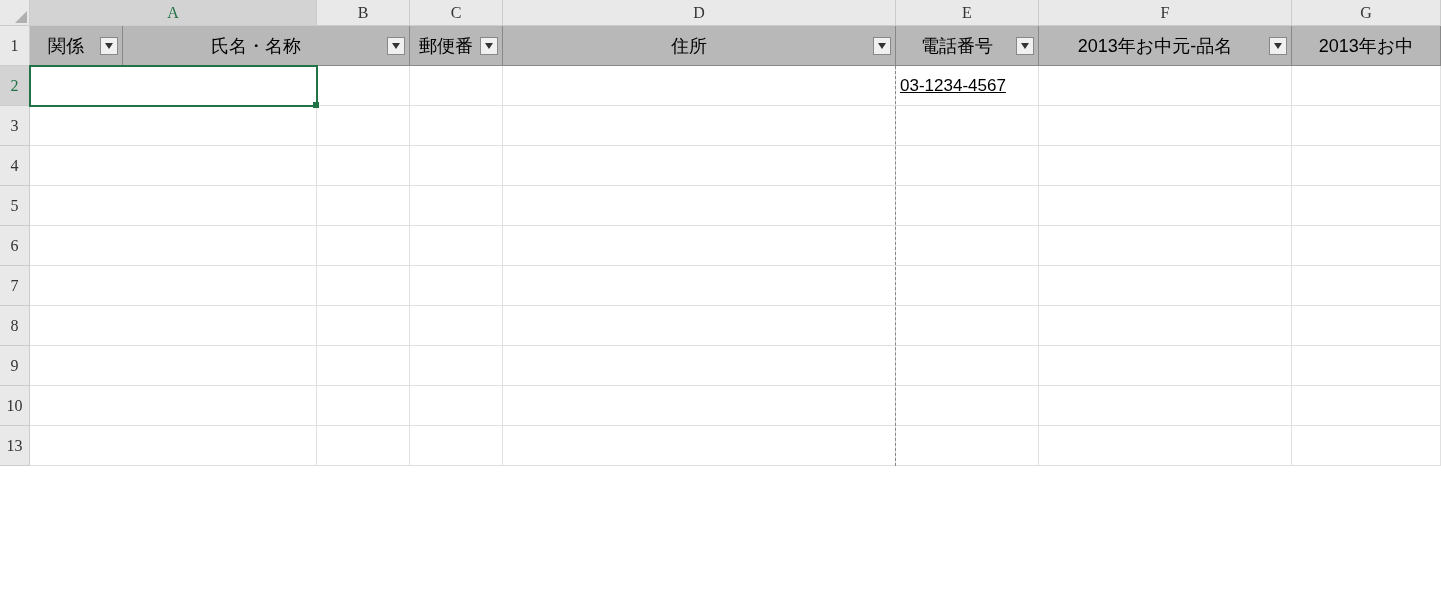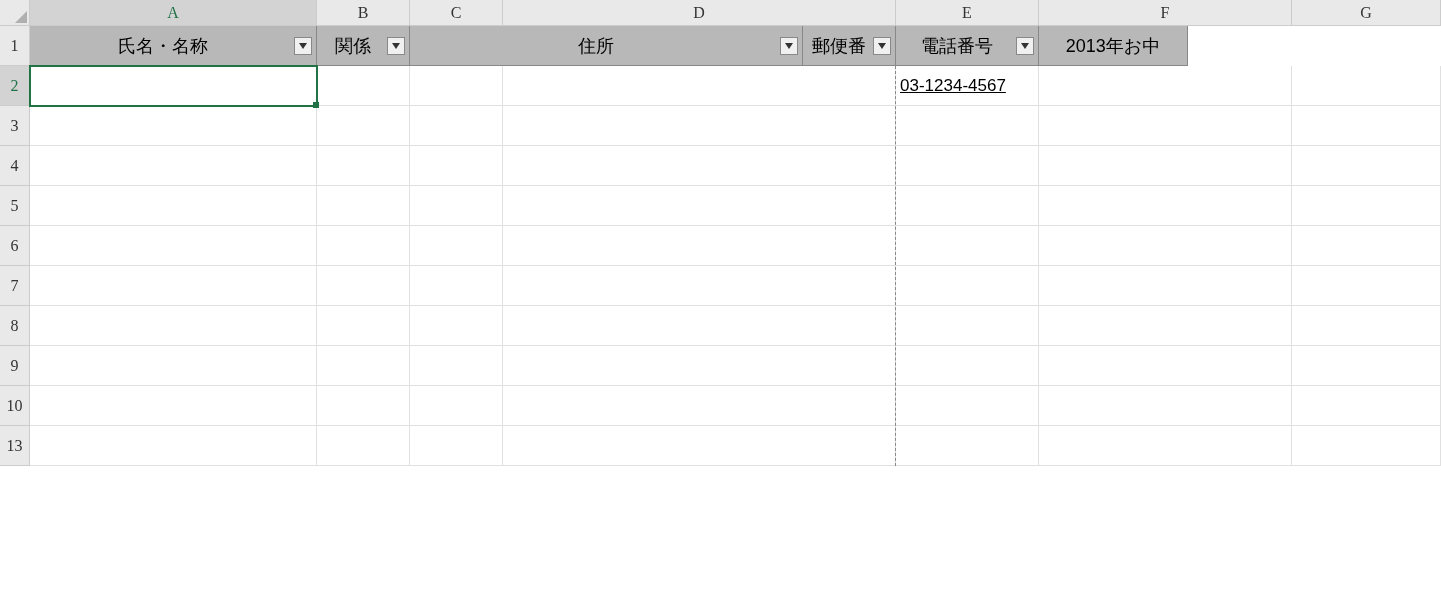--- a/index.html
+++ b/index.html
@@ -162,54 +162,62 @@
     <div class="col-header col-b">B</div>
     <div class="col-header col-c">C</div>
     <div class="col-header col-d">D</div>
     <div class="col-header col-e">E</div>
     <div class="col-header col-f">F</div>
     <div class="col-header col-g">G</div>
   </div>
 
   <div class="row header-row">
     <div class="row-header">1</div>
+    <div class="cell col-b">
+      <span class="header-text">関係</span>
+      <div class="filter-btn">
+          <svg>
+            <polygon points="0,0 8,0 4,6" fill="#333"></polygon>
+          </svg>
+        </div>
+    </div>
     <div class="cell col-a">
       <span class="header-text">氏名・名称</span>
       <div class="filter-btn">
           <svg>
             <polygon points="0,0 8,0 4,6" fill="#333"></polygon>
           </svg>
         </div>
     </div>
-    <div class="cell col-b">
-      <span class="header-text">関係</span>
+    <div class="cell col-c">
+      <span class="header-text">郵便番</span>
       <div class="filter-btn">
           <svg>
             <polygon points="0,0 8,0 4,6" fill="#333"></polygon>
           </svg>
         </div>
     </div>
     <div class="cell col-d">
       <span class="header-text">住所</span>
       <div class="filter-btn">
           <svg>
             <polygon points="0,0 8,0 4,6" fill="#333"></polygon>
           </svg>
         </div>
     </div>
-    <div class="cell col-c">
-      <span class="header-text">郵便番</span>
-      <div class="filter-btn">
-          <svg>
-            <polygon points="0,0 8,0 4,6" fill="#333"></polygon>
-          </svg>
-        </div>
-    </div>
     <div class="cell col-e">
       <span class="header-text">電話番号</span>
+      <div class="filter-btn">
+          <svg>
+            <polygon points="0,0 8,0 4,6" fill="#333"></polygon>
+          </svg>
+        </div>
+    </div>
+    <div class="cell col-f">
+      <span class="header-text">2013年お中元-品名</span>
       <div class="filter-btn">
           <svg>
             <polygon points="0,0 8,0 4,6" fill="#333"></polygon>
           </svg>
         </div>
     </div>
     <div class="cell col-g">
       <span class="header-text">2013年お中</span>
     </div>
   </div>

